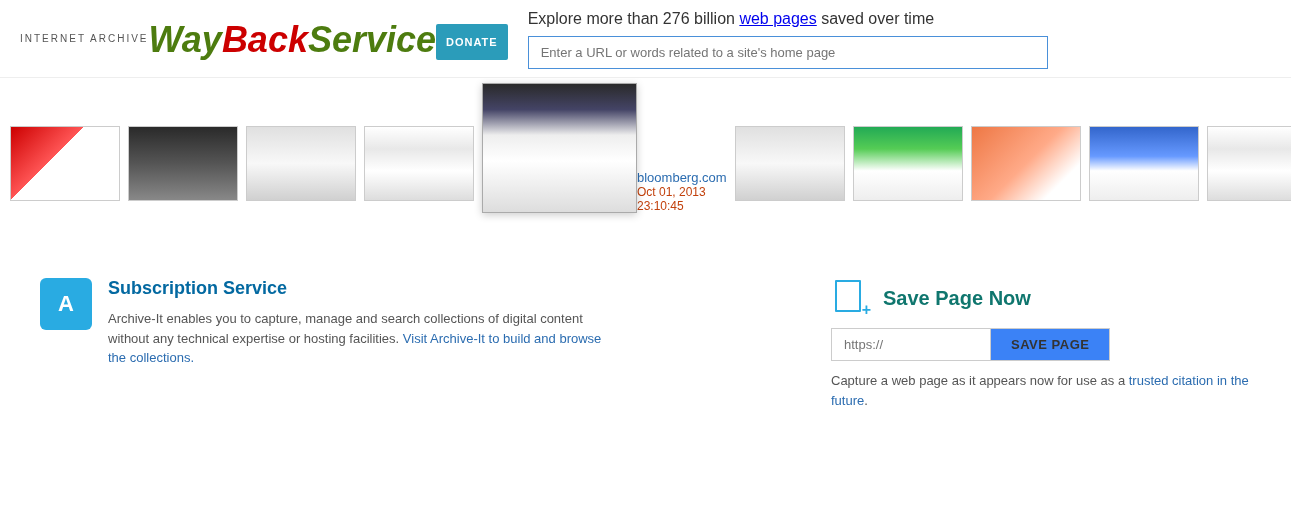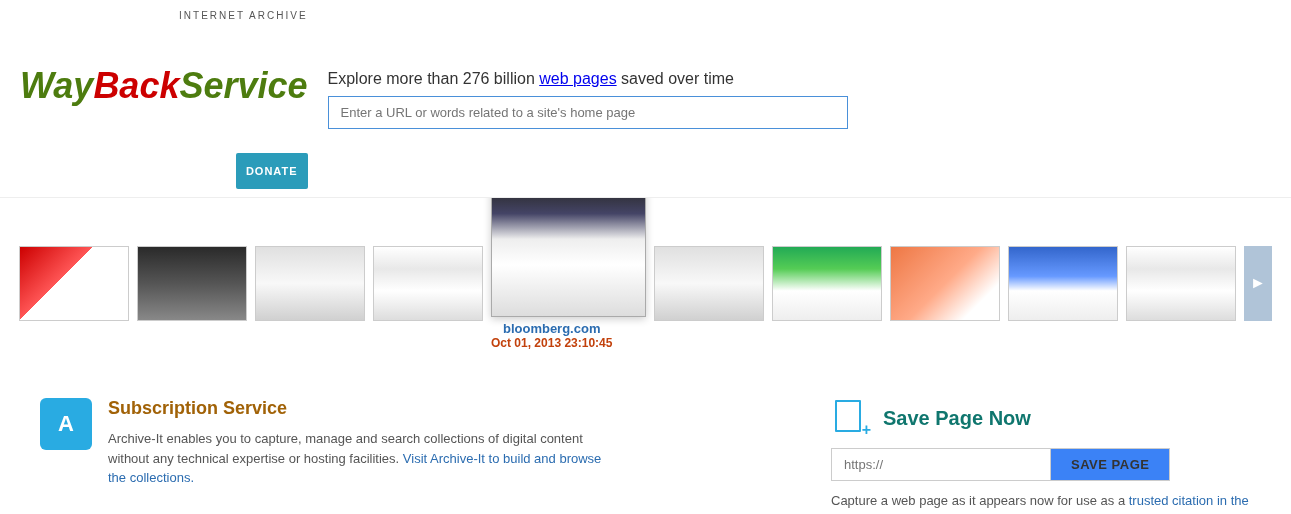--- a/index.html
+++ b/index.html
@@ -52,21 +52,20 @@
       background: #2b9cba;
       color: #fff;
       border: none;
       padding: 12px 10px;
       font-size: 11px;
       font-weight: bold;
       cursor: pointer;
       border-radius: 2px;
       margin-top: 4px;
       letter-spacing: 1px;
-      margin-left: 39px;
     }
 
     .header-right {
       flex: 1;
       display: flex;
       flex-direction: column;
       gap: 8px;
     }
 
     .search-bar {
@@ -195,21 +194,21 @@
       justify-content: center;
       color: #fff;
       font-size: 22px;
       font-weight: bold;
       flex-shrink: 0;
     }
 
     .section-left-content h2 {
       font-size: 18px;
       font-weight: bold;
-      color: #a16207;
+      color: #0369a1;
       margin-bottom: 10px;
     }
 
     .section-left-content p {
       font-size: 13px;
       color: #555;
       line-height: 1.5;
       max-width: 500px;
     }
 
@@ -275,21 +274,21 @@
 
     .save-page-form {
       display: flex;
       gap: 0;
     }
 
     .save-url-input {
       border: 1px solid #ccc;
       padding: 8px 12px;
       font-size: 13px;
-      width: 220px;
+      width: 160px;
       outline: none;
       color: #555;
     }
 
     .save-page-btn {
       background: #3b82f6;
       border: 1px solid #ccc;
       border-left: none;
       padding: 8px 20px;
       font-size: 13px;
@@ -305,32 +304,31 @@
       line-height: 1.5;
     }
 
     .save-caption a {
       color: #2b6cb0;
       text-decoration: none;
     }
 
     .thumbnails-center-area {
       display: flex;
-      flex-direction: column;
-      align-items: flex-start;
-      font-weight: bold;
+      flex-direction: row;
+      align-items: flex-end;
     }
   </style>
 </head>
 <body>
 
 <div class="header">
   <div class="logo-area">
     <div style="display:flex; align-items:flex-start; gap:0">
-      <div style="display:flex; flex-direction:column; align-items:flex-end;gap:45px;">
+      <div style="display:flex; align-items:center;">
         <span class="internet-archive-text">INTERNET ARCHIVE</span>
         <div class="wayback-logo">
           <span class="wayback-white">Way</span>
             <span class="wayback-red">Back</span>
             <span class="wayback-white">Service</span>
         </div>
         <button class="donate-btn">DONATE</button>
       </div>
     </div>
   </div>

